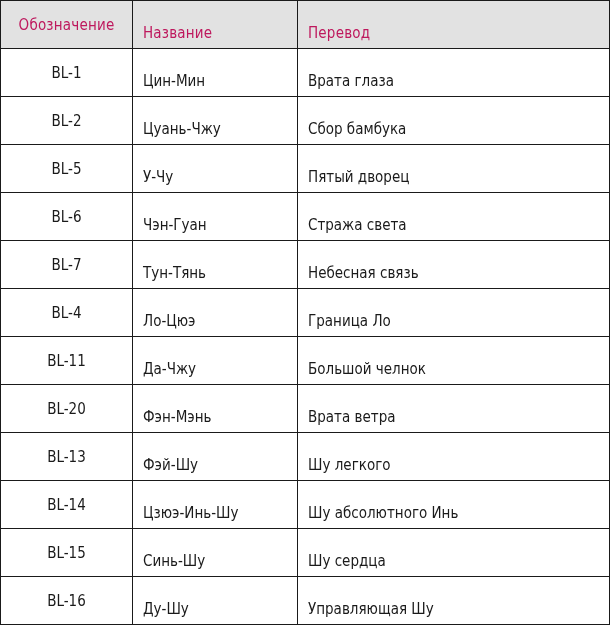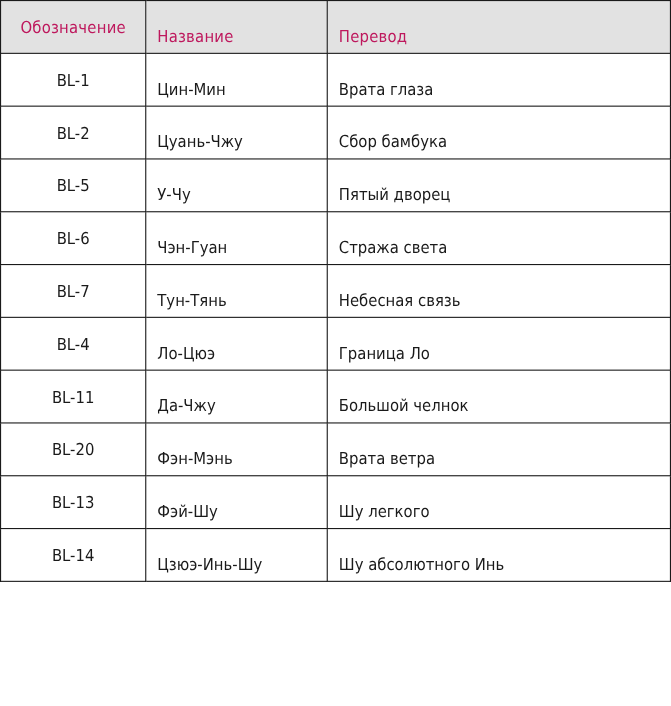--- a/index.html
+++ b/index.html
@@ -94,14 +94,24 @@
     <tr>
         <td>BL-13</td>
         <td>Фэй-Шу</td>
         <td>Шу легкого</td>
       </tr>
     <tr>
         <td>BL-14</td>
         <td>Цзюэ-Инь-Шу</td>
         <td>Шу абсолютного Инь</td>
       </tr>
+    <tr>
+        <td>BL-15</td>
+        <td>Синь-Шу</td>
+        <td>Шу сердца</td>
+      </tr>
+    <tr>
+        <td>BL-16</td>
+        <td>Ду-Шу</td>
+        <td>Управляющая Шу</td>
+      </tr>
   </tbody>
 </table>
 
 </body></html>

